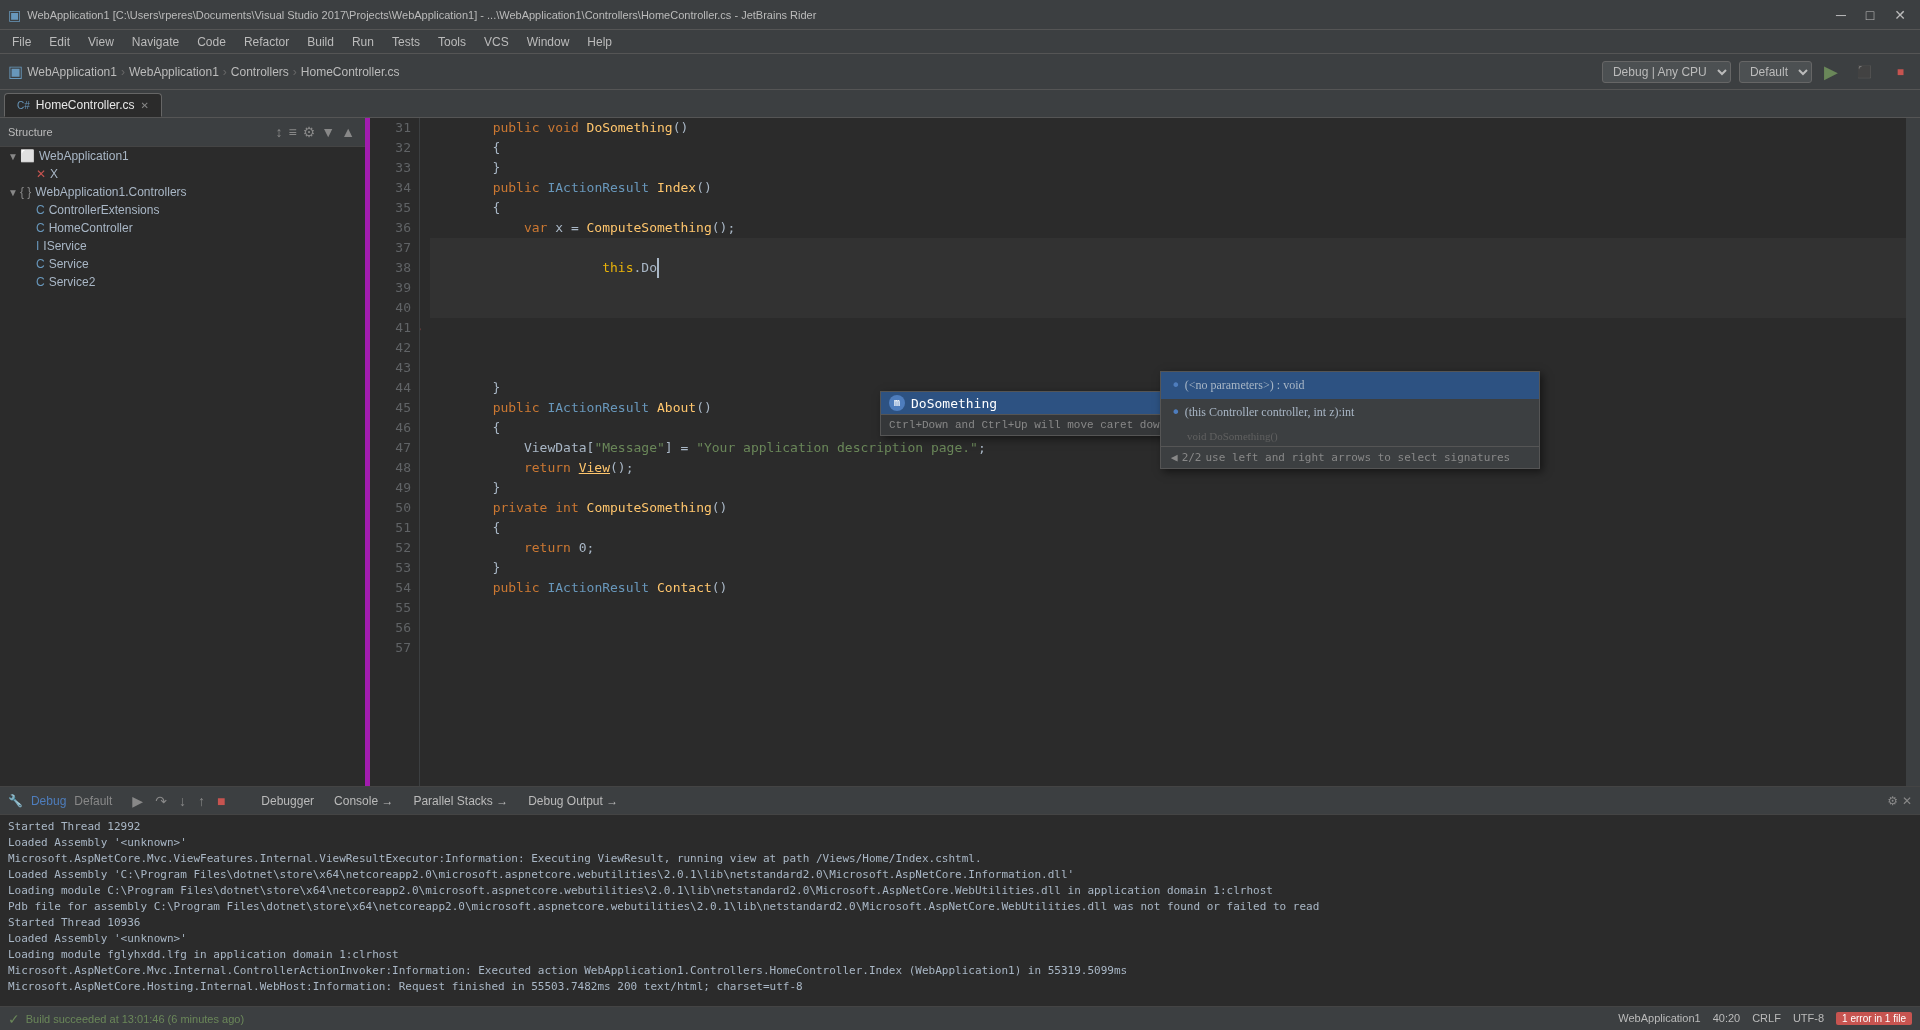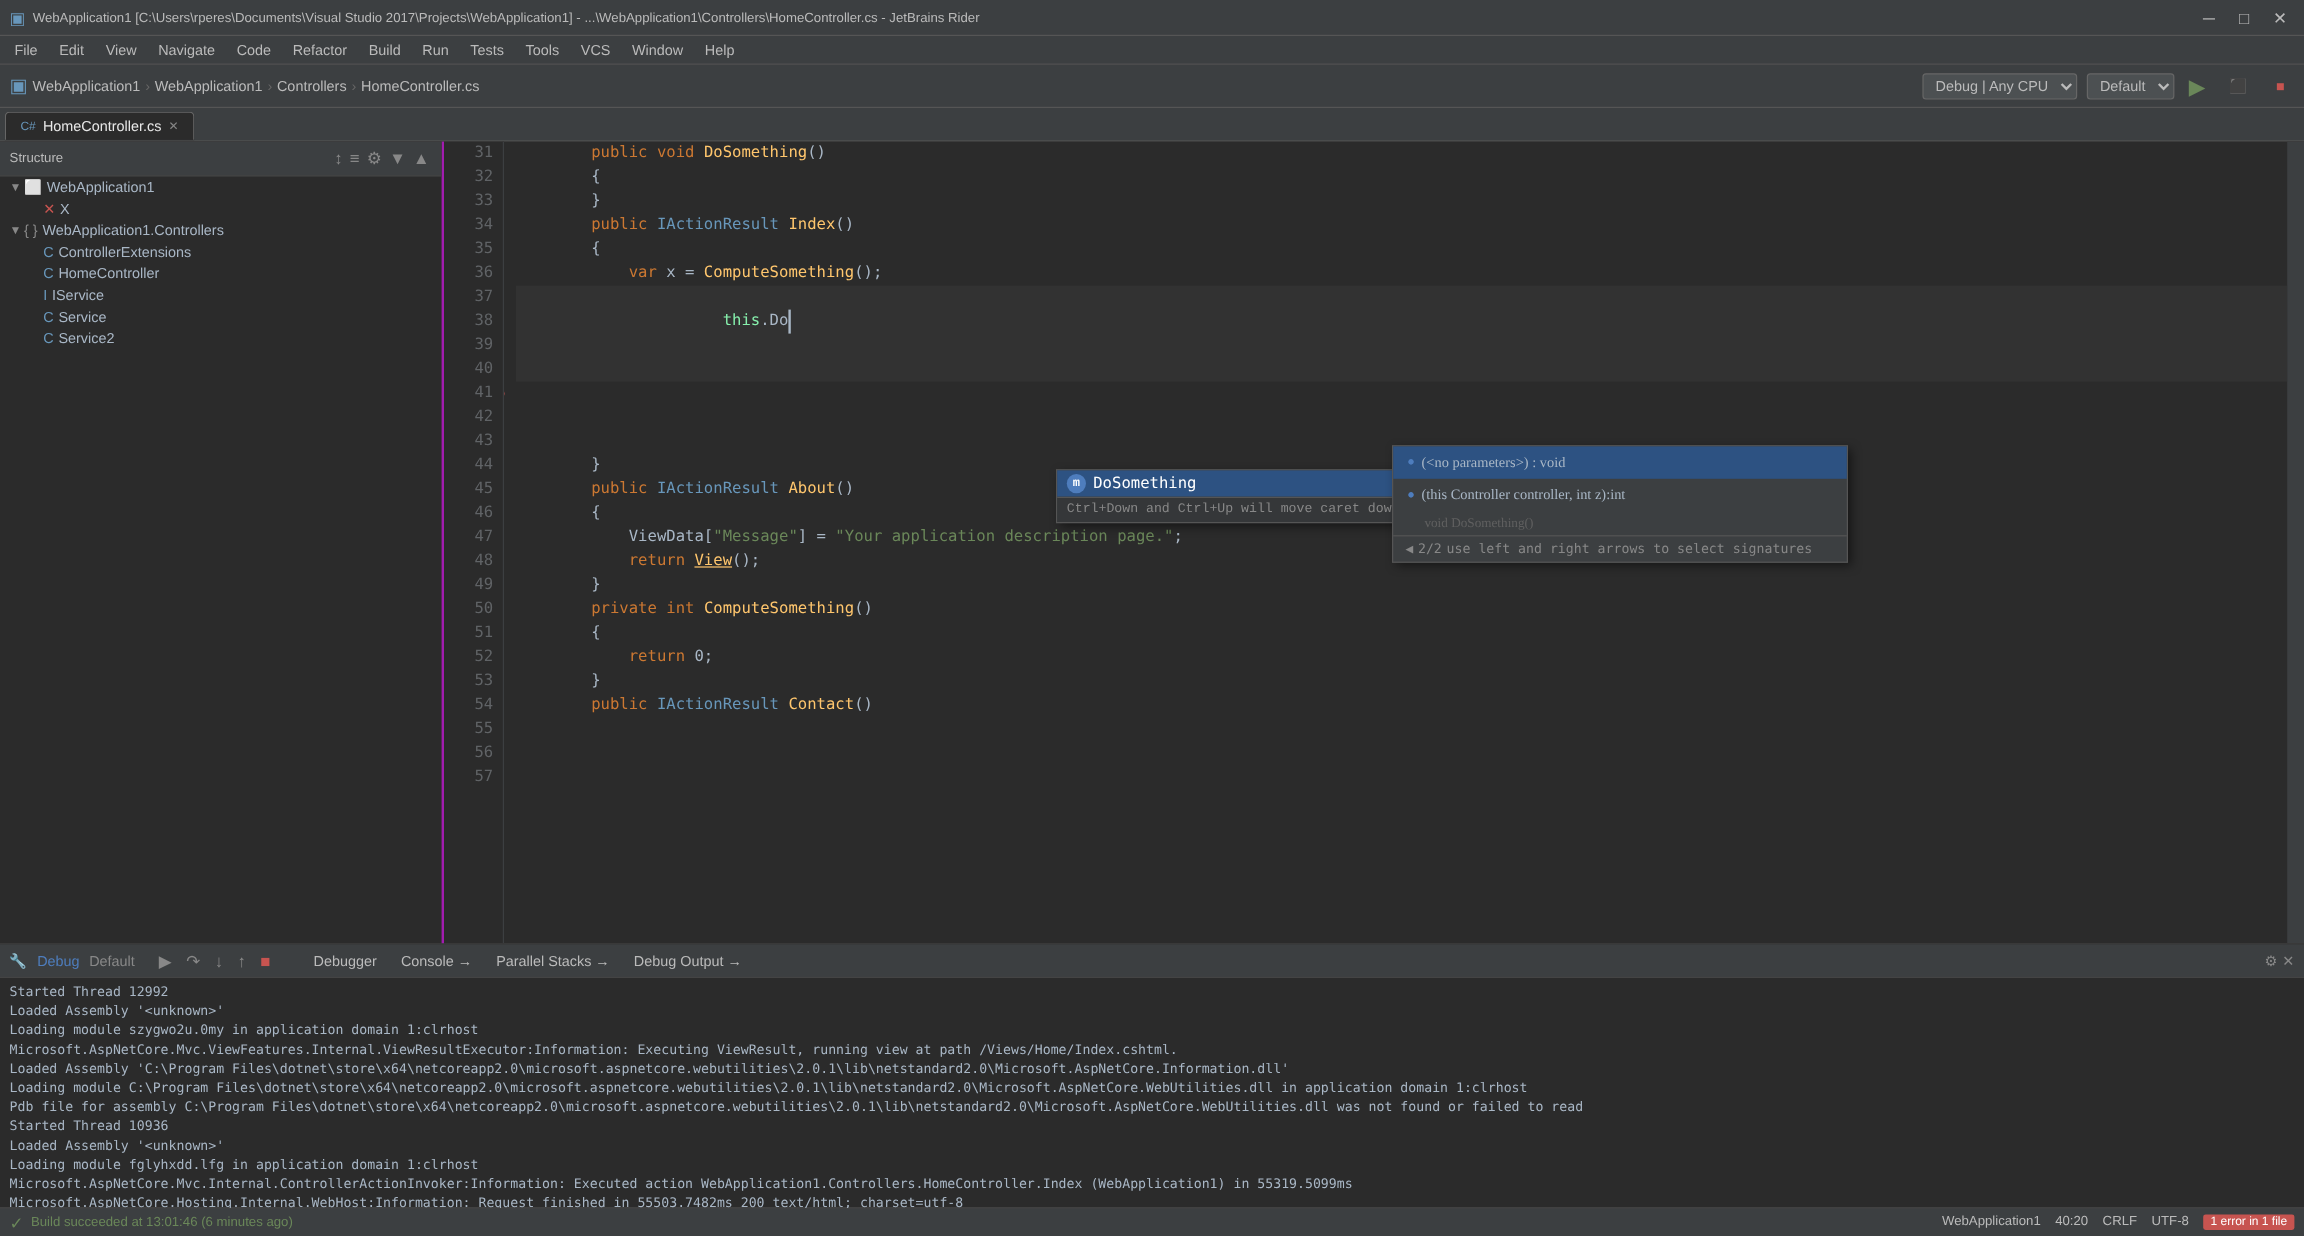--- a/index.html
+++ b/index.html
@@ -141,21 +141,21 @@
     #main {
       display: flex;
       height: calc(1030px - 30px - 24px - 36px - 28px - 24px - 220px);
     }
 
     
     #sidebar {
       width: 370px;
       min-width: 370px;
       background: #2b2b2b;
-      border-right: 2px solid #a21caf;
+      border-right: 5px solid #a21caf;
       overflow-y: auto;
     }
     #sidebar-header {
       background: #3c3f41;
       padding: 4px 8px;
       font-size: 11px;
       color: #bbbbbb;
       border-bottom: 1px solid #444;
       display: flex;
       align-items: center;
@@ -556,21 +556,21 @@
         <div class="code-line">        <span class="kw">public</span> <span class="kw">void</span> <span class="method">DoSomething</span>()</div>
         <div class="code-line">        {</div>
         <div class="code-line"></div>
         <div class="code-line">        }</div>
         <div class="code-line"></div>
         <div class="code-line">        <span class="kw">public</span> <span class="type">IActionResult</span> <span class="method">Index</span>()</div>
         <div class="code-line">        {</div>
         <div class="code-line">            <span class="kw">var</span> x = <span class="method">ComputeSomething</span>();</div>
         <div class="code-line"></div>
         <div class="code-line active-line" style="position:relative;">
-          <span style="color:#a9b7c6;">            <span style="color:#86efac;">this</span>.<span style="color:#a9b7c6;">Do</span></span><span style="background:#a9b7c6; color:#2b2b2b; width:2px; display:inline-block;">&nbsp;</span>
+          <span style="color:#a9b7c6;">            <span style="color:#eab308;">this</span>.<span style="color:#a9b7c6;">Do</span></span><span style="background:#a9b7c6; color:#2b2b2b; width:2px; display:inline-block;">&nbsp;</span>
           
         </div>
         <div class="code-line"></div>
         <div class="code-line" style="position:relative;">
           <span style="position:absolute; left:-18px; top:0; color:#c75450; font-size:14px;">●</span>
         </div>
         <div class="code-line">        }</div>
         <div class="code-line"></div>
         <div class="code-line">        <span class="kw">public</span> <span class="type">IActionResult</span> <span class="method">About</span>()</div>
         <div class="code-line">        {</div>
@@ -642,21 +642,20 @@
     </div>
 
     <div style="margin-left:auto; display:flex; gap:4px;">
       <span style="cursor:pointer; color:#888;">⚙</span>
       <span style="cursor:pointer; color:#888;">✕</span>
     </div>
   </div>
   <div id="debug-output">
     <span class="log-line">Started Thread 12992</span>
     <span class="log-line">Loaded Assembly '&lt;unknown&gt;'</span>
-    <span class="log-line">Loading module szygwo2u.0my in application domain 1:clrhost</span>
     <span class="log-line">Microsoft.AspNetCore.Mvc.ViewFeatures.Internal.ViewResultExecutor:Information: Executing ViewResult, running view at path /Views/Home/Index.cshtml.</span>
     <span class="log-line">Loaded Assembly 'C:\Program Files\dotnet\store\x64\netcoreapp2.0\microsoft.aspnetcore.webutilities\2.0.1\lib\netstandard2.0\Microsoft.AspNetCore.Information.dll'</span>
     <span class="log-line">Loading module C:\Program Files\dotnet\store\x64\netcoreapp2.0\microsoft.aspnetcore.webutilities\2.0.1\lib\netstandard2.0\Microsoft.AspNetCore.WebUtilities.dll in application domain 1:clrhost</span>
     <span class="log-line">Pdb file for assembly C:\Program Files\dotnet\store\x64\netcoreapp2.0\microsoft.aspnetcore.webutilities\2.0.1\lib\netstandard2.0\Microsoft.AspNetCore.WebUtilities.dll was not found or failed to read</span>
     <span class="log-line">Started Thread 10936</span>
     <span class="log-line">Loaded Assembly '&lt;unknown&gt;'</span>
     <span class="log-line">Loading module fglyhxdd.lfg in application domain 1:clrhost</span>
     <span class="log-line">Microsoft.AspNetCore.Mvc.Internal.ControllerActionInvoker:Information: Executed action WebApplication1.Controllers.HomeController.Index (WebApplication1) in 55319.5099ms</span>
     <span class="log-line">Microsoft.AspNetCore.Hosting.Internal.WebHost:Information: Request finished in 55503.7482ms 200 text/html; charset=utf-8</span>
 

